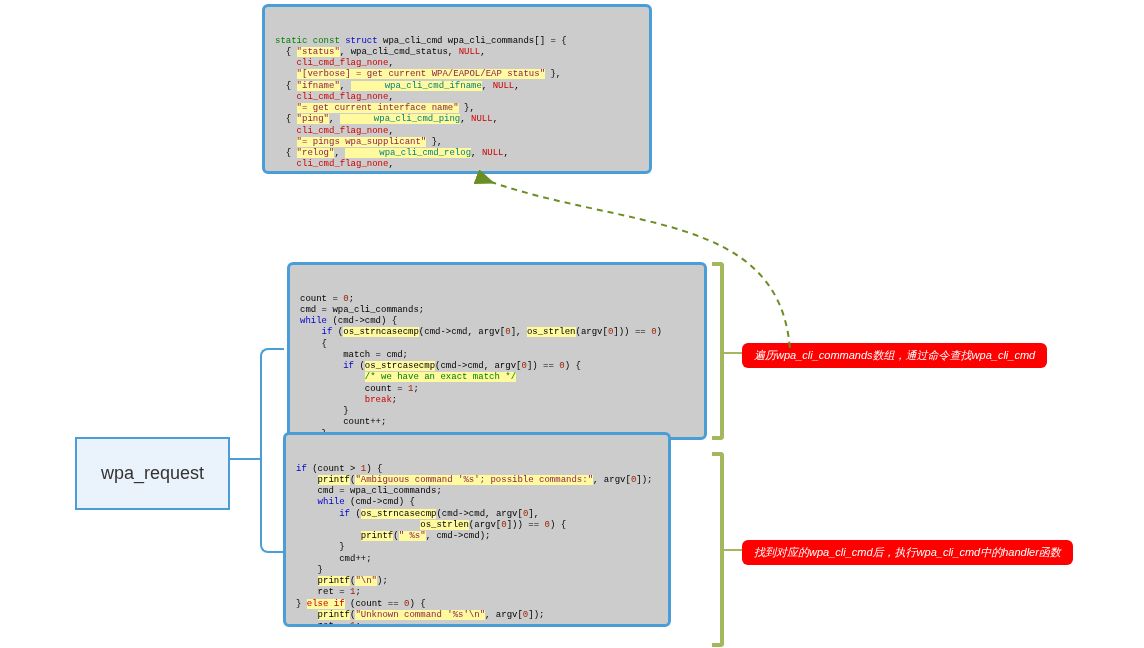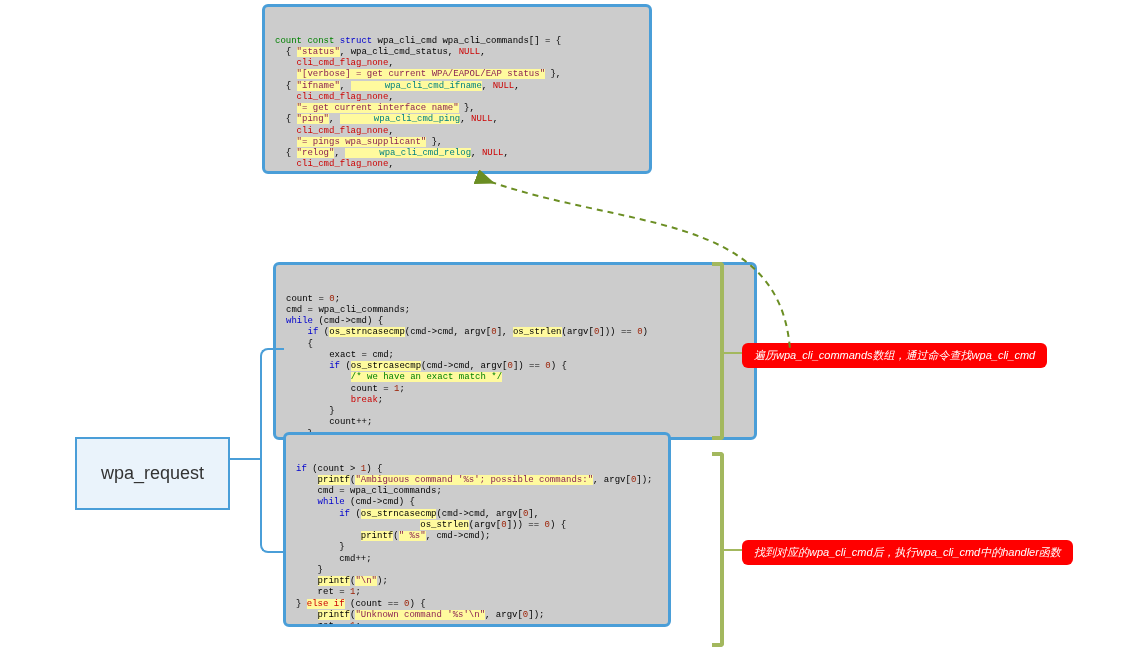--- a/index.html
+++ b/index.html
@@ -67,43 +67,43 @@
     border-top-left-radius: 8px;
     border-bottom-left-radius: 8px;
     width: 12px;
   }
   svg.arrow { position: absolute; pointer-events: none; }
 </style>
 </head>
 <body>
 
 <div class="code-box" style="left:262px; top:4px; width:390px; height:170px;">
-  <div id="code-top"><span class="kw-green">count const </span><span class="kw-blue">struct</span><span> wpa_cli_cmd wpa_cli_commands[] = {
+  <div id="code-top"><span class="kw-green">static const </span><span class="kw-blue">struct</span><span> wpa_cli_cmd wpa_cli_commands[] = {
 </span><span>  { </span><span class="str hl">"status"</span><span>, wpa_cli_cmd_status, </span><span class="kw-red">NULL</span><span>,
 </span><span>    </span><span class="kw-red">cli_cmd_flag_none</span><span>,
 </span><span>    </span><span class="str hl">"[verbose] = get current WPA/EAPOL/EAP status"</span><span> },
 </span><span>  { </span><span class="str hl">"ifname"</span><span>, </span><span class="kw-teal hl">wpa_cli_cmd_ifname</span><span>, </span><span class="kw-red">NULL</span><span>,
 </span><span>    </span><span class="kw-red">cli_cmd_flag_none</span><span>,
 </span><span>    </span><span class="str hl">"= get current interface name"</span><span> },
 </span><span>  { </span><span class="str hl">"ping"</span><span>, </span><span class="kw-teal hl">wpa_cli_cmd_ping</span><span>, </span><span class="kw-red">NULL</span><span>,
 </span><span>    </span><span class="kw-red">cli_cmd_flag_none</span><span>,
 </span><span>    </span><span class="str hl">"= pings wpa_supplicant"</span><span> },
 </span><span>  { </span><span class="str hl">"relog"</span><span>, </span><span class="kw-teal hl">wpa_cli_cmd_relog</span><span>, </span><span class="kw-red">NULL</span><span>,
 </span><span>    </span><span class="kw-red">cli_cmd_flag_none</span><span>,
 </span><span>    </span><span class="str hl">"= re-open log-file (allow rolling logs)"</span><span> },
 </span></div>
 </div>
 
-<div class="code-box" style="left:273px; top:262px; width:484px; height:178px;">
+<div class="code-box" style="left:287px; top:262px; width:420px; height:178px;">
   <div id="code-mid"><span>count = </span><span class="num">0</span><span>;
 </span><span>cmd = wpa_cli_commands;
 </span><span class="kw-blue">while</span><span> (cmd-&gt;cmd) {
 </span><span>    </span><span class="kw-blue">if</span><span> (</span><span class="hl">os_strncasecmp</span><span>(cmd-&gt;cmd, argv[</span><span class="num">0</span><span>], </span><span class="hl">os_strlen</span><span>(argv[</span><span class="num">0</span><span>])) == </span><span class="num">0</span><span>)
 </span><span>    {
-</span><span>        exact = cmd;
+</span><span>        match = cmd;
 </span><span>        </span><span class="kw-blue">if</span><span> (</span><span class="hl">os_strcasecmp</span><span>(cmd-&gt;cmd, argv[</span><span class="num">0</span><span>]) == </span><span class="num">0</span><span>) {
 </span><span>            </span><span class="kw-green hl">/* we have an exact match */</span><span>
 </span><span>            count = </span><span class="num">1</span><span>;
 </span><span>            </span><span class="kw-red">break</span><span>;
 </span><span>        }
 </span><span>        count++;
 </span><span>    }
 </span><span>    cmd++;
 </span></div>
 </div>

